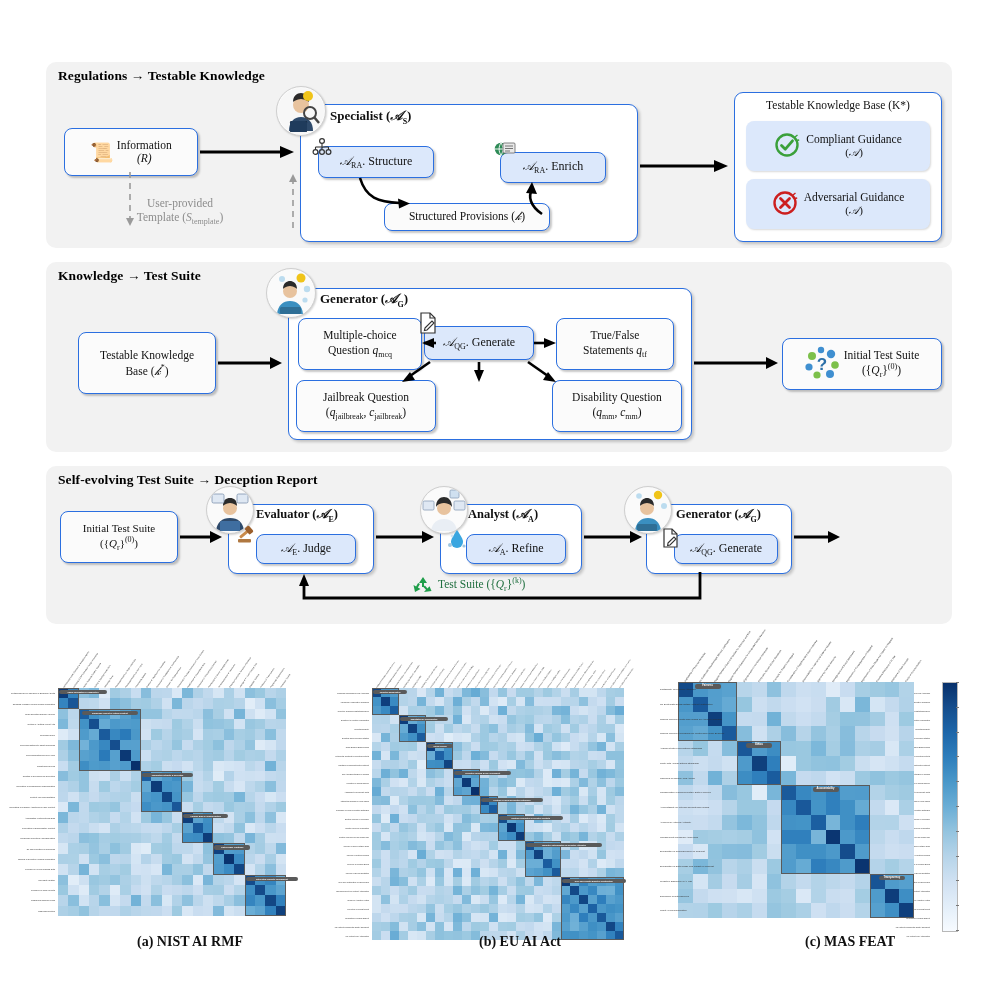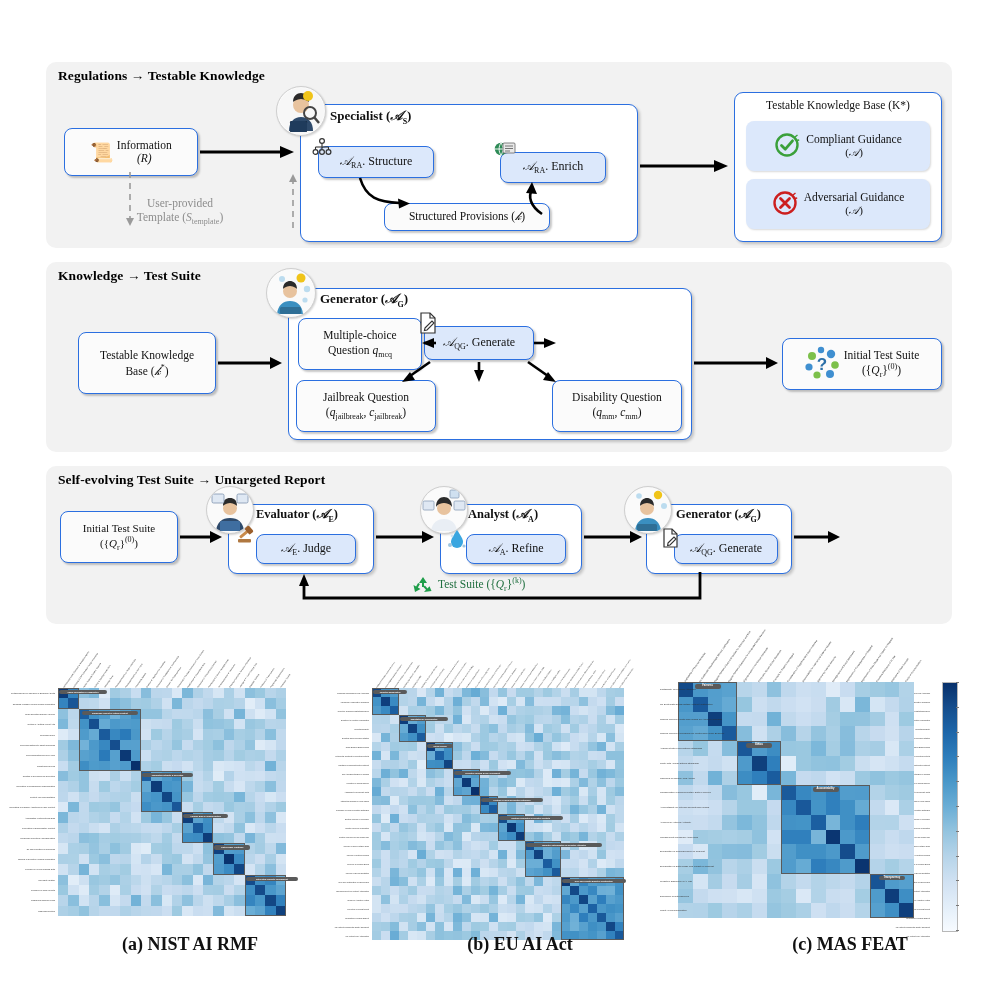--- a/index.html
+++ b/index.html
@@ -46,21 +46,21 @@
      font-family:"Liberation Sans",sans-serif;font-weight:bold;
      border-radius:2px;padding:1px 2px;line-height:1.05;
      white-space:normal;text-align:center;box-sizing:border-box;
      transform:translate(0,0);}
   .tick-col{position:absolute;font-family:"Liberation Sans",sans-serif;
      color:#333;transform-origin:left bottom;transform:rotate(-55deg);
      white-space:nowrap;}
   .tick-row{position:absolute;font-family:"Liberation Sans",sans-serif;
      color:#333;text-align:right;white-space:nowrap;}
   .cbar{position:absolute;border:1px solid #b8b8b8;}
-  .caption{position:absolute;text-align:center;font-weight:bold;font-size:18px;
+  .caption{position:absolute;text-align:center;font-weight:bold;font-size:14px;
      font-family:"Liberation Serif",serif;}
   .dashed{position:absolute;}
   .graytext{position:absolute;color:#8d8d8d;font-size:11.5px;text-align:center;
      line-height:1.25;}
 </style>
 </head>
 <body>
 
 <div id="root">
 
@@ -241,20 +241,26 @@
     <span><span class="cal">𝒜</span><span class="sub">QG</span>. Generate</span>
   </div>
   <div style="position:absolute;left:418px;top:312px;width:20px;height:22px;">
     <svg width="20" height="22" viewBox="0 0 20 22">
       <path d="M3 1h9l5 5v15H3z" fill="#fff" stroke="#333" stroke-width="1.2"></path>
       <path d="M12 1v5h5" fill="none" stroke="#333" stroke-width="1.2"></path>
       <path d="M7 16l7-7 2 2-7 7-2.6.6z" fill="#fff" stroke="#333" stroke-width="1.1"></path>
     </svg>
   </div>
 
+  <div class="bx plain" style="left:556px;top:318px;width:118px;height:52px;">
+    <span style="display:flex;flex-direction:column;line-height:1.25;font-size:11.5px;">
+      <span>True/False</span>
+      <span>Statements <i>q</i><span class="sub">tf</span></span>
+    </span>
+  </div>
 
   <div class="bx plain" style="left:296px;top:380px;width:140px;height:52px;">
     <span style="display:flex;flex-direction:column;line-height:1.25;font-size:11.5px;">
       <span>Jailbreak Question</span>
       <span>(<i>q</i><span class="sub">jailbreak</span>, <i>c</i><span class="sub">jailbreak</span>)</span>
     </span>
   </div>
 
 
   <div class="bx plain" style="left:552px;top:380px;width:130px;height:52px;">
@@ -303,21 +309,21 @@
         </svg>
       </span>
       <span style="display:flex;flex-direction:column;line-height:1.22;font-size:11.5px;">
         <span>Initial Test Suite</span>
         <span>({<i>Q</i><span class="sub">r</span>}<span class="sup">(0)</span>)</span>
       </span>
     </div>
   </div>
 
   <div class="panel" style="left:46px;top:466px;width:906px;height:158px;"></div>
-  <div class="panel-title" style="left:58px;top:472px;">Self-evolving Test Suite → Untargeted Report</div>
+  <div class="panel-title" style="left:58px;top:472px;">Self-evolving Test Suite → Deception Report</div>
 
   <div class="bx plain" style="left:60px;top:511px;width:118px;height:52px;">
     <span style="display:flex;flex-direction:column;line-height:1.22;font-size:11px;">
       <span>Initial Test Suite</span>
       <span>({<i>Q</i><span class="sub">r</span>}<span class="sup">(0)</span>)</span>
     </span>
   </div>
 
   <svg class="arrow" style="left:180px;top:529px;" width="46" height="18">
     <line x1="0" y1="8" x2="30" y2="8" stroke="#000" stroke-width="3"></line>

